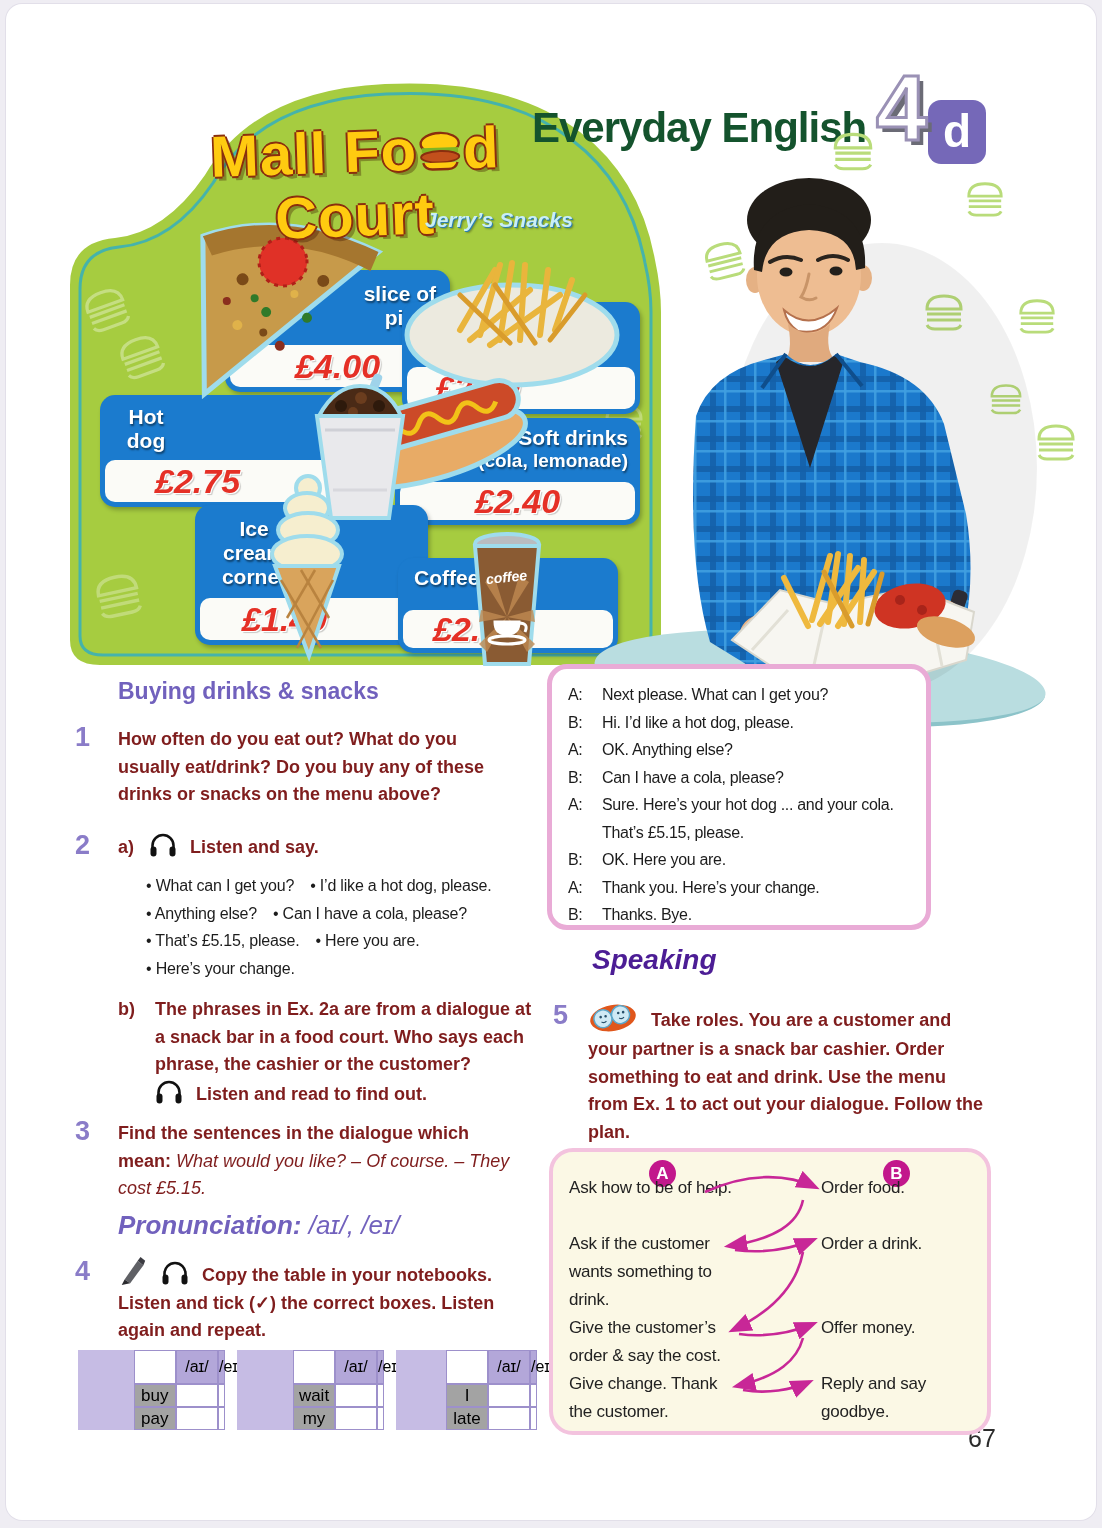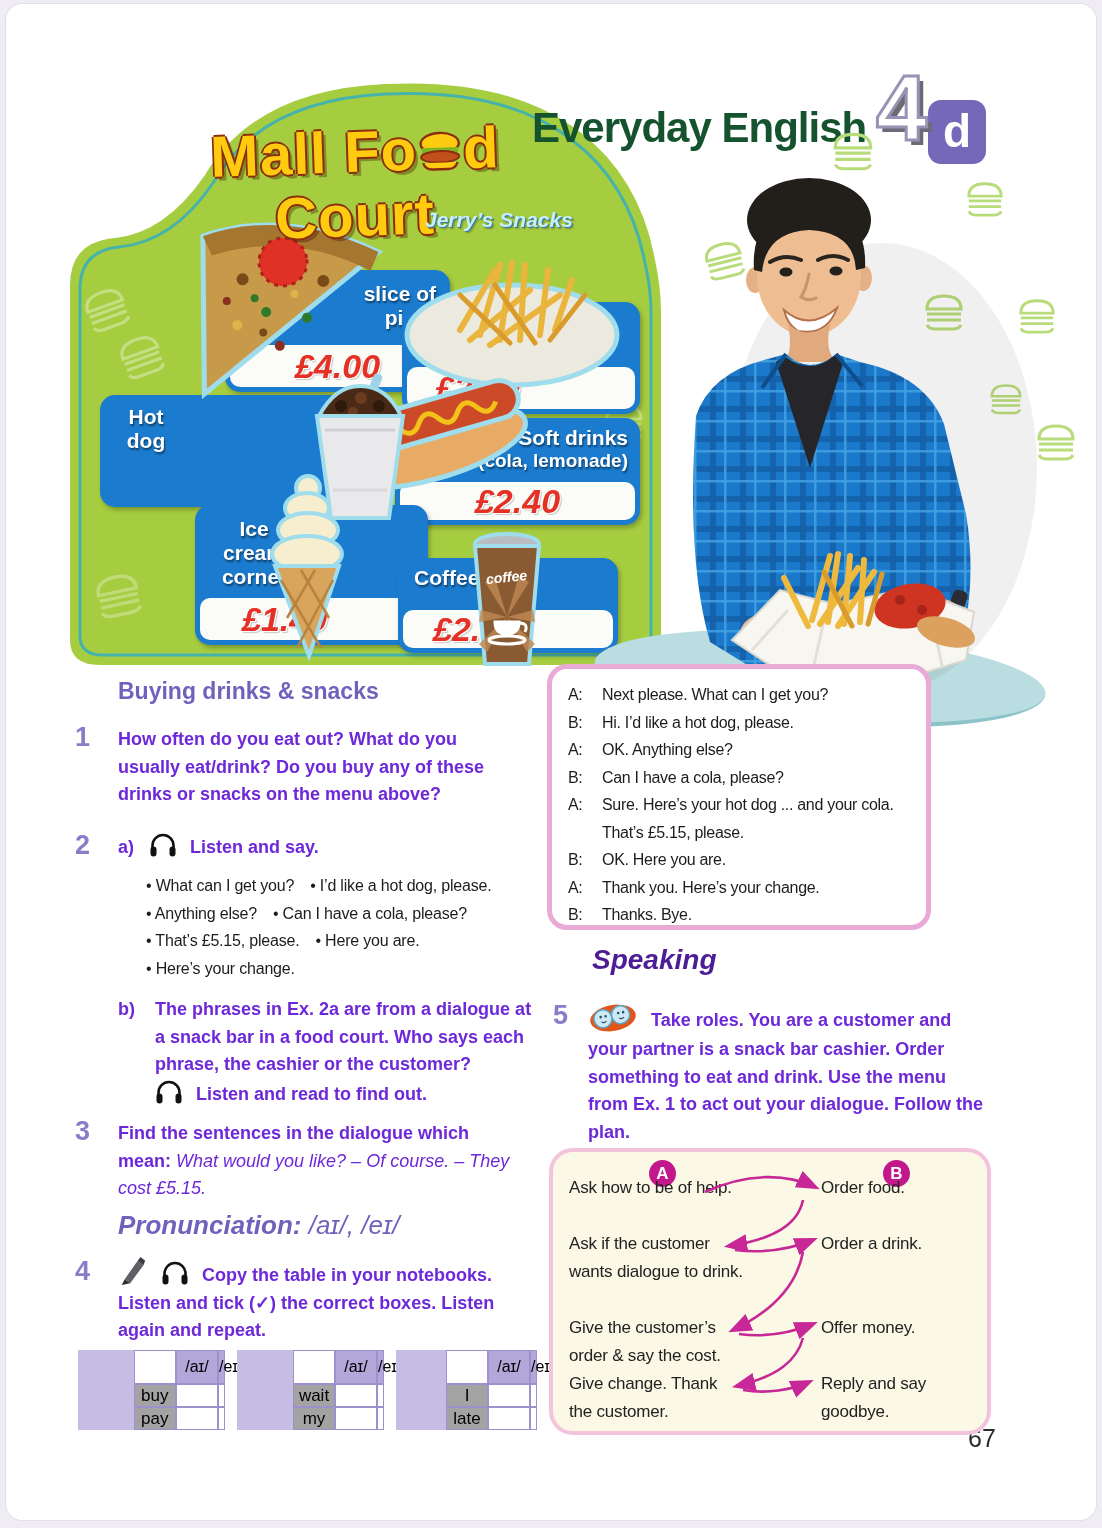--- a/index.html
+++ b/index.html
@@ -54,21 +54,21 @@
   .dlg{position:absolute;left:547px;top:664px;width:384px;height:266px;background:#fff;
        border:5px solid #e9abd6;border-radius:20px;z-index:4;padding:12px 10px 8px 16px;box-sizing:border-box;}
   .dline{display:flex;font-size:16px;letter-spacing:-0.3px;line-height:27.5px;color:#1c1c1c;}
   .dspk{width:34px;flex:none;}
   .dtxt{flex:1;}
   .dcont{padding-left:34px;font-size:16px;letter-spacing:-0.3px;line-height:27.5px;color:#1c1c1c;}
 
   
   .sect-head{position:absolute;font-size:23px;font-weight:bold;color:#7161bd;}
   .exnum{position:absolute;font-size:27px;font-weight:bold;color:#8a7cc8;}
-  .extext{position:absolute;font-size:18px;font-weight:bold;color:#6d28d9;line-height:27.5px;}
+  .extext{position:absolute;font-size:18px;font-weight:bold;color:#7f1d1d;line-height:27.5px;}
   .bullets{position:absolute;font-size:16px;color:#1c1c1c;line-height:27.5px;letter-spacing:-0.2px;}
   .bl .bi::before{content:"• ";}
   .bl .gap{margin-left:16px;margin-top:6px;}
   .itl{font-style:italic;font-weight:normal;}
   .pron-head{position:absolute;font-size:26px;font-weight:bold;font-style:italic;color:#7161bd;}
   .speak-head{position:absolute;font-size:28px;font-weight:bold;font-style:italic;color:#4c1d95;}
   .icon-inline{display:inline-block;vertical-align:-5px;margin-right:8px;}
 
   
   .ptable{position:absolute;left:78px;top:1350px;display:flex;gap:12px;z-index:1;}
@@ -165,20 +165,21 @@
     <div class="mcard" style="left:170px;top:200px;width:225px;height:122px;">
       <div class="mlabel" style="top:12px;right:14px;width:110px;text-align:right;">slice of pizza</div>
       <div class="mprice">£4.00</div>
     </div>
     <div class="mcard" style="left:347px;top:232px;width:238px;height:112px;">
       <div class="mlabel" style="top:16px;left:16px;">chips</div>
       <div class="mprice" style="text-align:left;padding-left:28px;">£2.50</div>
     </div>
     <div class="mcard" style="left:45px;top:325px;width:280px;height:112px;">
       <div class="mlabel" style="top:10px;left:16px;width:60px;">Hot dog</div>
+      <div class="mprice" style="text-align:left;padding-left:50px;">£2.75</div>
     </div>
     <div class="mcard" style="left:340px;top:348px;width:245px;height:107px;">
       <div class="mlabel" style="top:8px;right:12px;text-align:right;">
         <div>Soft drinks</div>
         <div class="sub">(cola, lemonade)</div>
       </div>
       <div class="mprice" style="height:38px;line-height:38px;">£2.40</div>
     </div>
     <div class="mcard" style="left:140px;top:435px;width:233px;height:140px;">
       <div class="mlabel" style="top:12px;left:18px;width:82px;">Ice cream cornet</div>
@@ -497,21 +498,21 @@
         <use href="#sym-speak"></use>
       </svg>
     <span>Take roles. You are a customer and your partner is a snack bar cashier. Order something to eat and drink. Use the menu from Ex. 1 to act out your dialogue. Follow the plan.</span>
   </div>
 
   <div class="plan">
     <div class="abadge" style="left:96px;top:8px;">A</div>
     <div class="abadge" style="left:330px;top:8px;">B</div>
 
     <div class="pitem" style="left:16px;top:22px;width:170px;">Ask how to be of help.</div>
-    <div class="pitem" style="left:16px;top:78px;width:175px;">Ask if the customer wants dialogue to drink.</div>
+    <div class="pitem" style="left:16px;top:78px;width:175px;">Ask if the customer wants something to drink.</div>
     <div class="pitem" style="left:16px;top:162px;width:180px;">Give the customer’s order &amp; say the cost.</div>
     <div class="pitem" style="left:16px;top:218px;width:175px;">Give change. Thank the customer.</div>
 
     <div class="pitem" style="left:268px;top:22px;width:160px;">Order food.</div>
     <div class="pitem" style="left:268px;top:78px;width:160px;">Order a drink.</div>
     <div class="pitem" style="left:268px;top:162px;width:160px;">Offer money.</div>
     <div class="pitem" style="left:268px;top:218px;width:150px;">Reply and say goodbye.</div>
 
     <svg width="434" height="279" style="position:absolute;left:0;top:0;">
       <defs>

